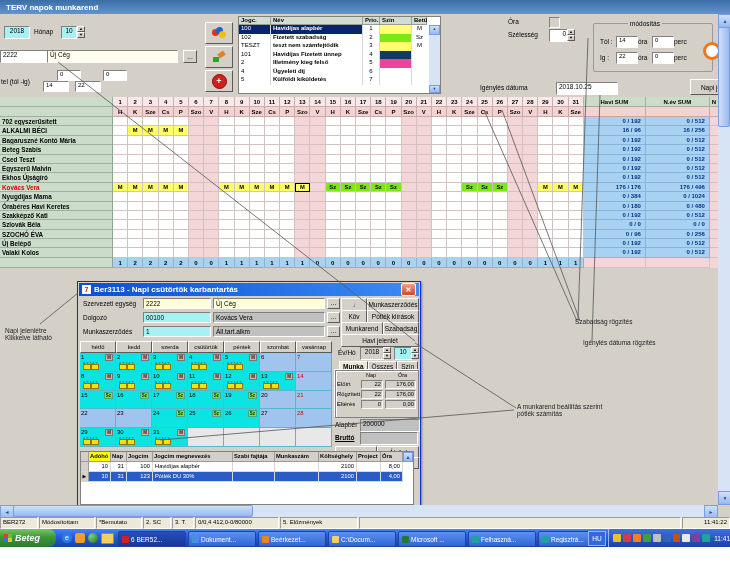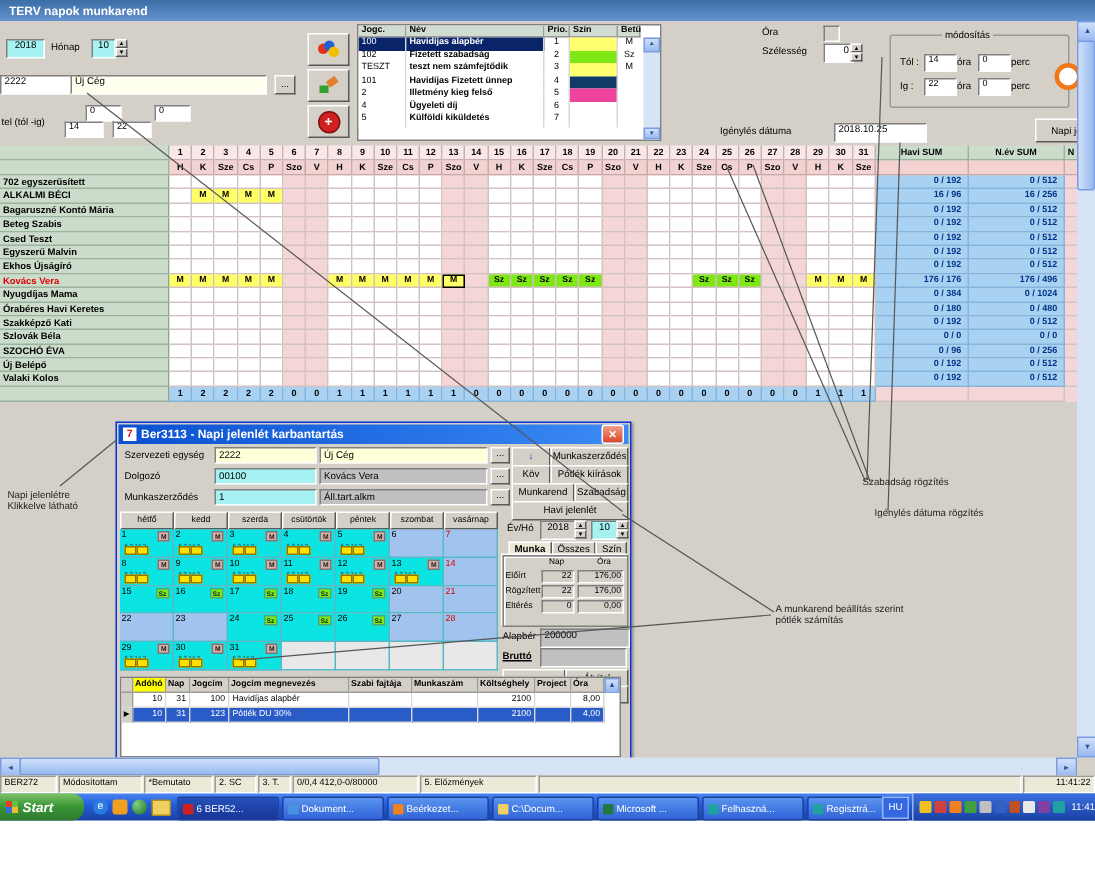--- a/index.html
+++ b/index.html
@@ -843,21 +843,21 @@
           <div style="box-sizing: border-box; width: 16px; background: rgb(245, 214, 214);"></div>
         </div>
       </div>
   </div>
 
   <div class="abs" style="left:77px;top:281px;width:342px;height:226px;background:#d4d0c8;z-index:20;
               border:1px solid #0831d9;box-shadow:1px 1px 2px rgba(0,0,0,.4);">
     <div class="abs dlg-title" style="left:1px;top:1px;right:1px;height:13px;">
       <span style="width:9px;height:9px;background:#fff;color:#d02020;font-size:7px;font-weight:bold;
                    display:flex;align-items:center;justify-content:center;">7</span>
-      <span>Ber3113 - Napi jelenlét karbantartás</span>
+      <span>Ber3113 - Napi csütörtök karbantartás</span>
       <span class="xbtn">✕</span>
     </div>
 
     <div id="dlg-fields">
         <div style="position: absolute; left: 5px; top: 16px; width: 258px; height: 11px;">
           <div style="position: absolute; left: 0px; top: 2px; font-size: 6.5px; white-space: nowrap;">Szervezeti egység</div>
           <div style="position: absolute; left: 60px; top: 0px; width: 68px; height: 11px; box-sizing: border-box; border-width: 1px; border-style: solid; border-image: initial; border-color: rgb(128, 128, 128) rgb(255, 255, 255) rgb(255, 255, 255) rgb(128, 128, 128); background: rgb(255, 255, 216); font-size: 6.5px; padding-left: 2px; line-height: 9px;">2222</div>
           <div style="position: absolute; left: 130px; top: 0px; width: 112px; height: 11px; box-sizing: border-box; border-width: 1px; border-style: solid; border-image: initial; border-color: rgb(128, 128, 128) rgb(255, 255, 255) rgb(255, 255, 255) rgb(128, 128, 128); background: rgb(255, 255, 216); font-size: 6.5px; padding-left: 2px; line-height: 9px;">Új Cég</div>
           <div style="position: absolute; left: 244px; top: 0px; width: 13px; height: 11px; box-sizing: border-box; border-width: 1px; border-style: solid; border-image: initial; border-color: rgb(255, 255, 255) rgb(90, 90, 90) rgb(90, 90, 90) rgb(255, 255, 255); background: rgb(212, 208, 200); font-size: 6.5px; text-align: center; line-height: 8px;">...</div>
         </div>
@@ -1218,21 +1218,21 @@
 
   <div class="abs" style="left:0;top:529px;width:730px;height:18px;background:linear-gradient(#4a85f0,#245edb 40%,#1941a5);z-index:30;">
     <div class="abs" style="left:0;top:0;width:56px;height:18px;border-radius:0 8px 8px 0;
                 background:linear-gradient(#7dc366,#3c9838 45%,#2d7a2a);display:flex;align-items:center;gap:3px;padding-left:4px;box-sizing:border-box;">
       <span style="width:8px;height:8px;display:grid;grid-template-columns:4px 4px;grid-template-rows:4px 4px;">
         <i style="background:#e04built020;background:#e04020;"></i>
           <i style="background:#60c040;"></i>
           <i style="background:#3070e0;"></i>
           <i style="background:#f0c020;"></i>
       </span>
-      <span style="color:#fff;font-weight:bold;font-style:italic;font-size:9px;">Start</span>
+      <span style="color:#fff;font-weight:bold;font-style:italic;font-size:9px;">Beteg</span>
     </div>
     <span class="abs" style="left:62px;top:4px;width:10px;height:10px;border-radius:50%;background:#2a7de0;color:#fff;font-size:7px;text-align:center;line-height:10px;">e</span>
     <span class="abs" style="left:75px;top:4px;width:10px;height:10px;background:#f0a020;border-radius:2px;"></span>
     <span class="abs" style="left:88px;top:4px;width:10px;height:10px;border-radius:50%;background:radial-gradient(circle at 30% 30%,#80d080,#207020);"></span>
     <span class="abs" style="left:101px;top:4px;width:11px;height:9px;background:#f0d060;border:1px solid #b09020;border-radius:1px;"></span>
     <div class="abs" id="tasks" style="left:118px;top:0;display:flex;gap:2px;">
         <div class="task" style="width: 60px; background: linear-gradient(rgb(36, 80, 184), rgb(24, 53, 154));">
           <div style="width: 7px; height: 7px; border-radius: 1px; flex: 0 0 auto; background: rgb(208, 32, 32);"></div>
           <div style="overflow: hidden; white-space: nowrap;">6 BER52...</div>
         </div>

